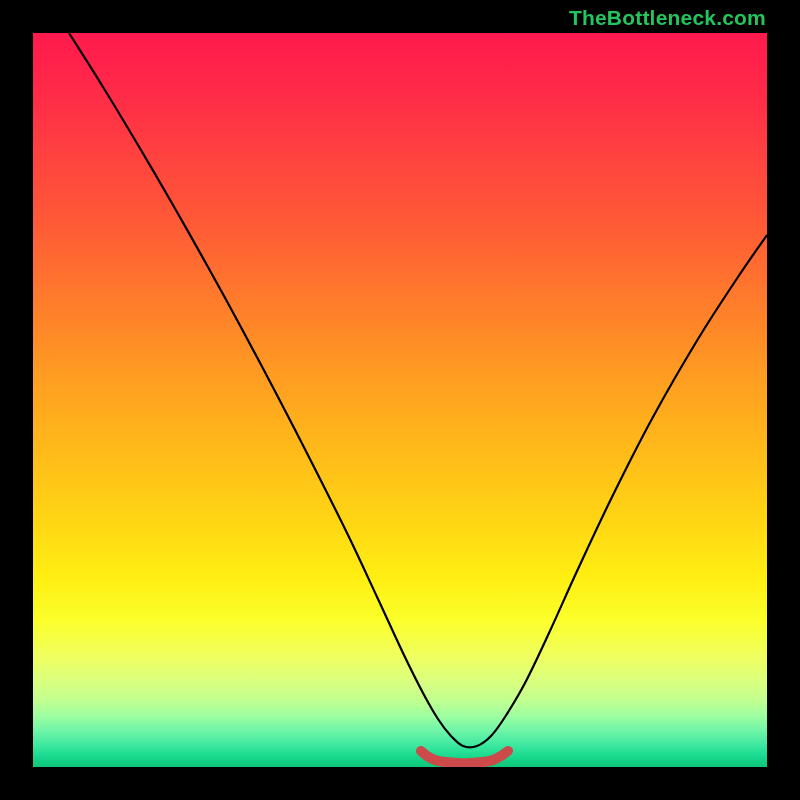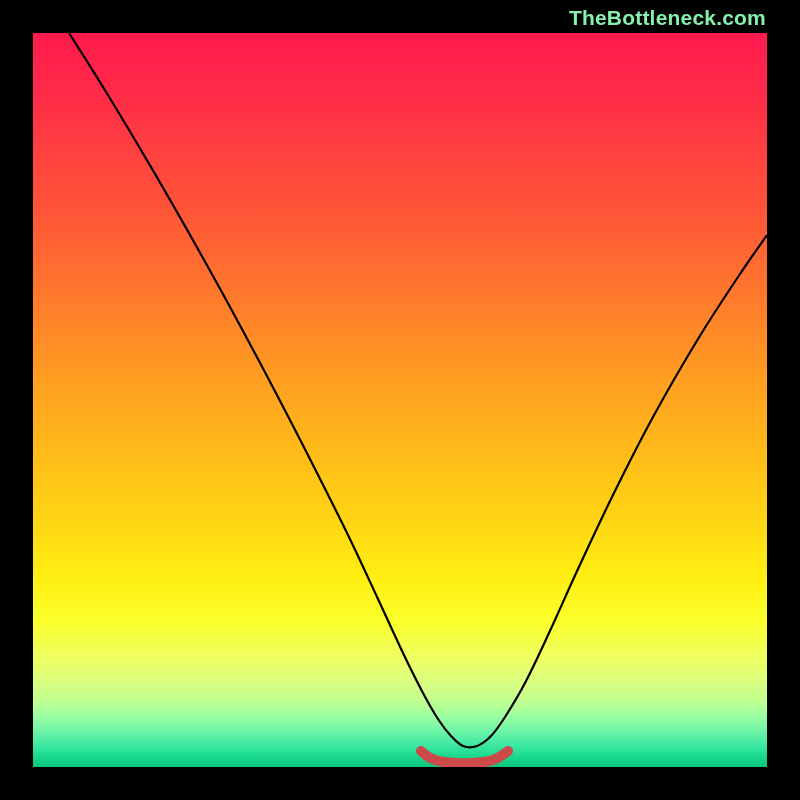--- a/index.html
+++ b/index.html
@@ -42,21 +42,21 @@
       #1ada90 98.5%,
       #0cc778 100%);
   }
   .watermark {
     position: absolute;
     top: 6px;
     right: 34px;
     font-family: Arial, Helvetica, sans-serif;
     font-size: 21px;
     font-weight: 600;
-    color: #86efac;
+    color: #22c55e;
     letter-spacing: 0.2px;
   }
   svg.overlay {
     position: absolute;
     left: 0;
     top: 0;
     width: 734px;
     height: 734px;
   }
 </style>

